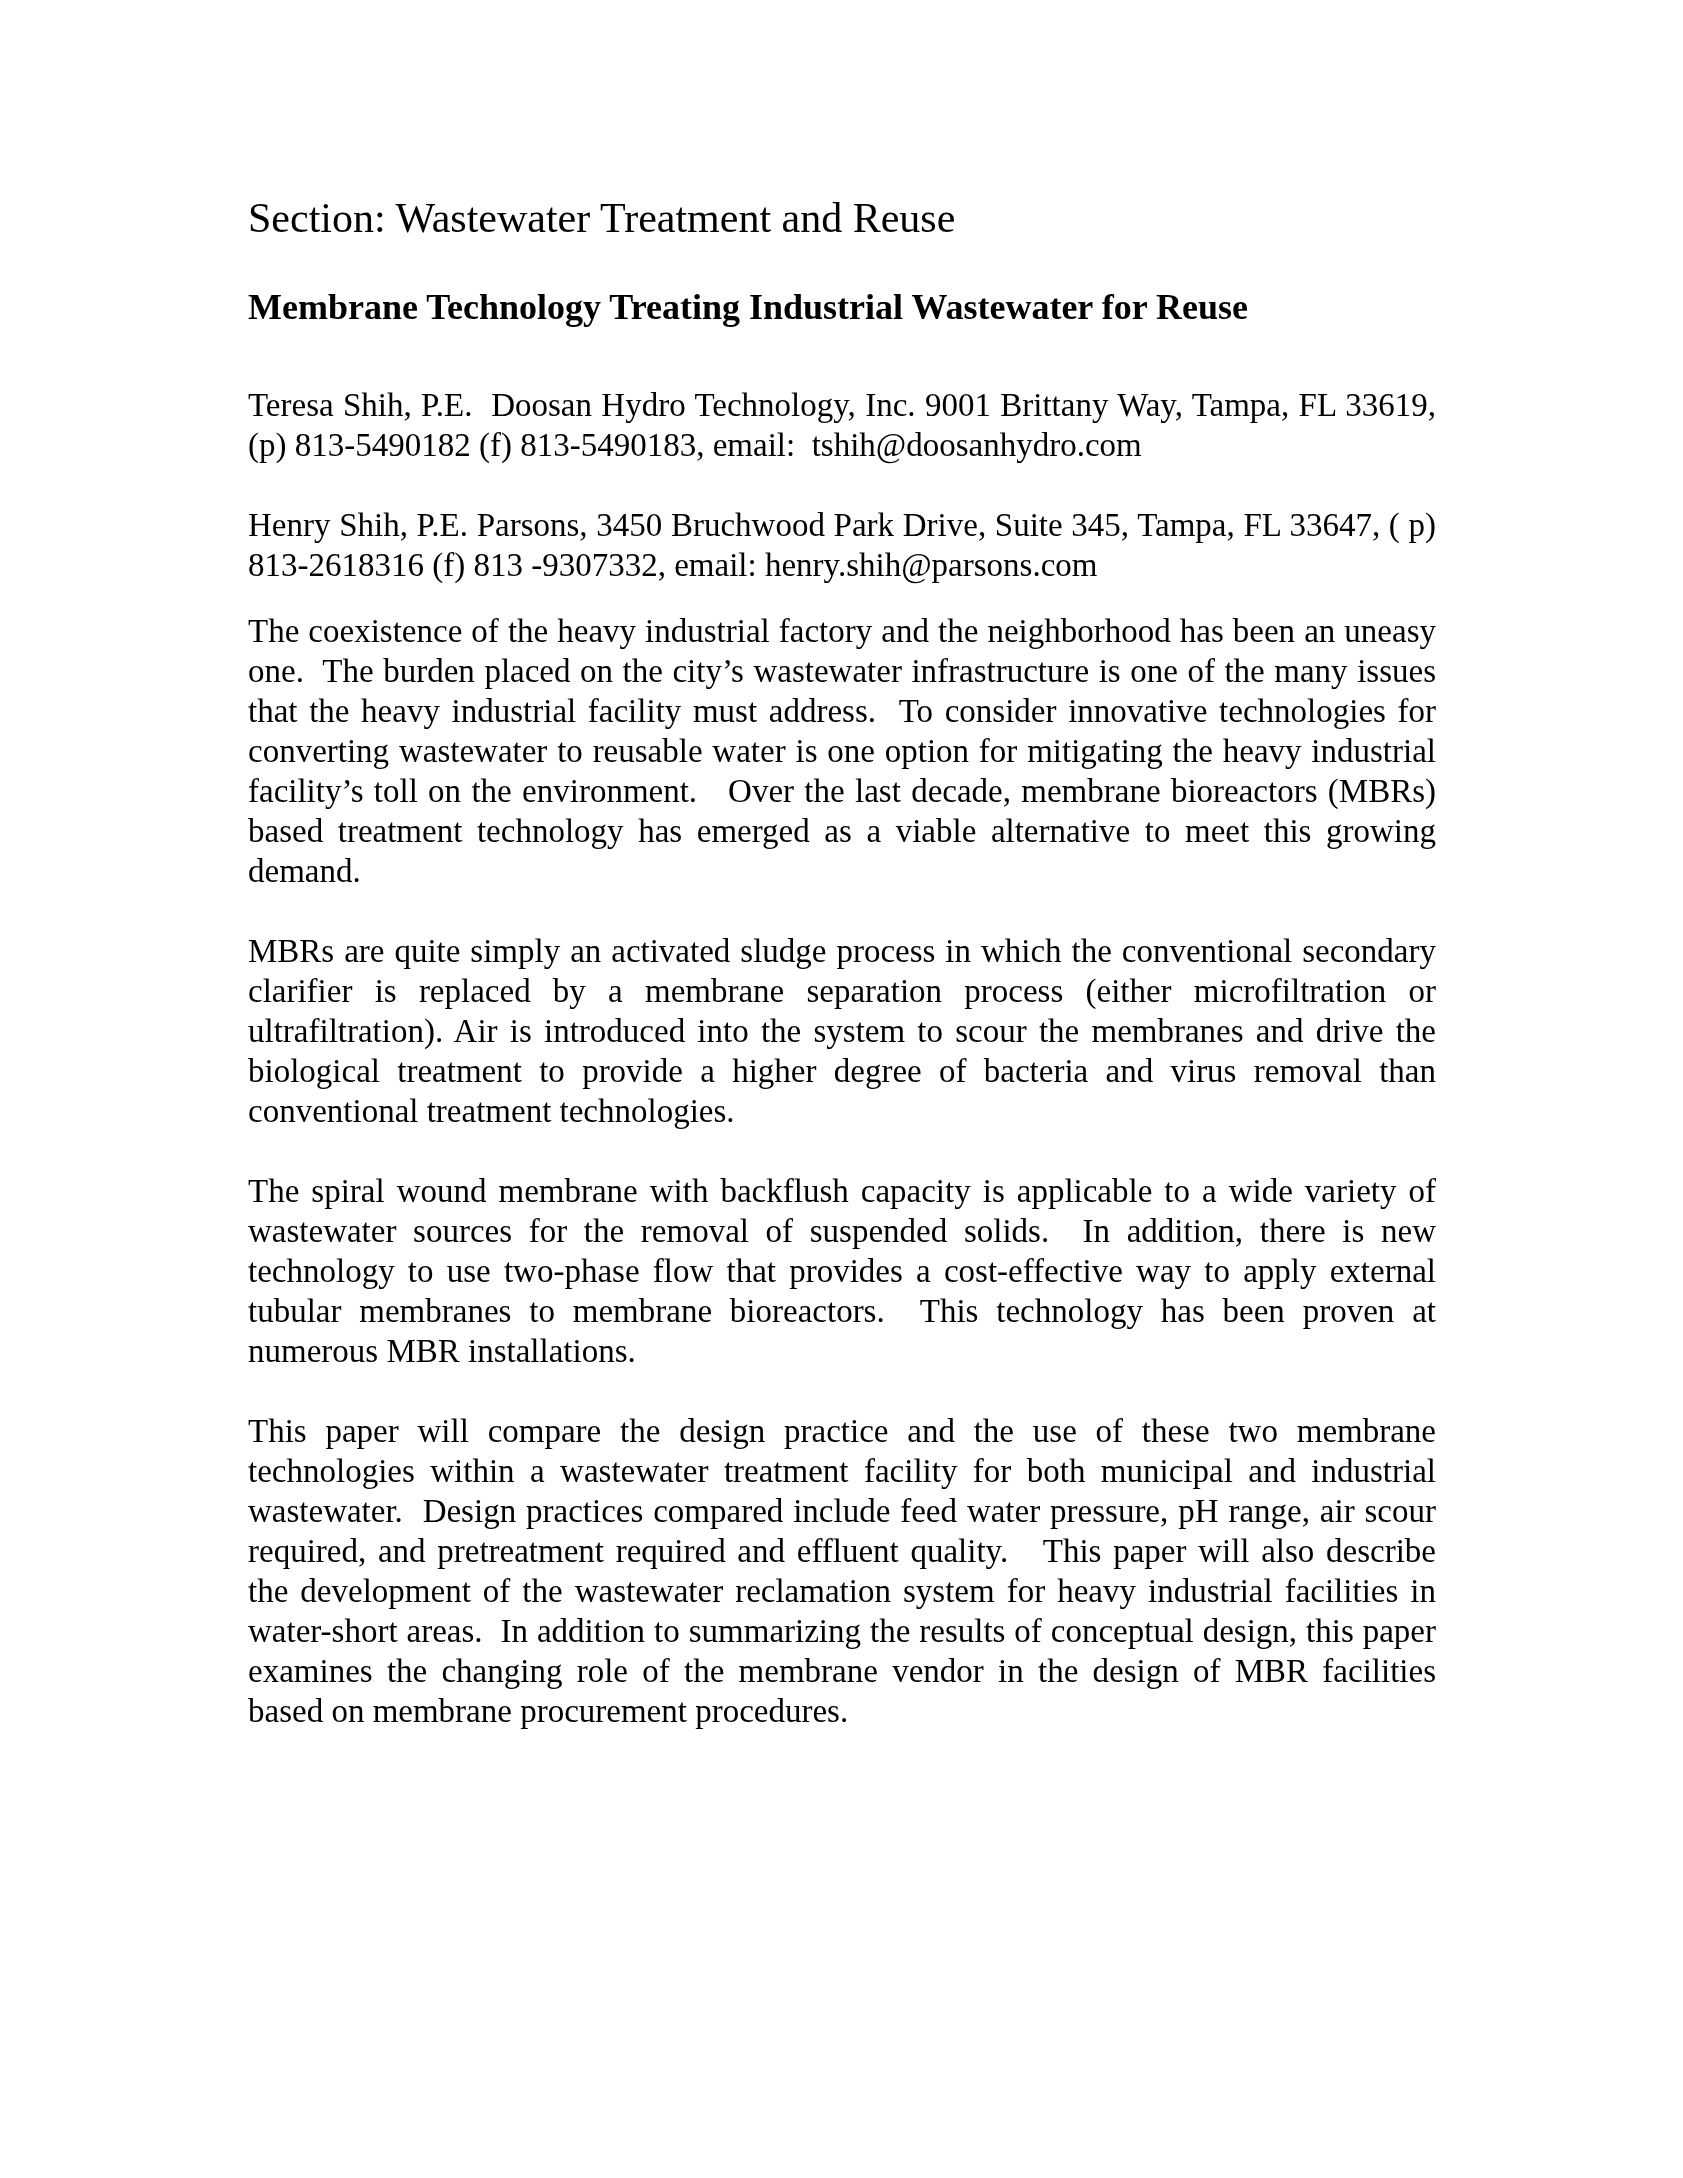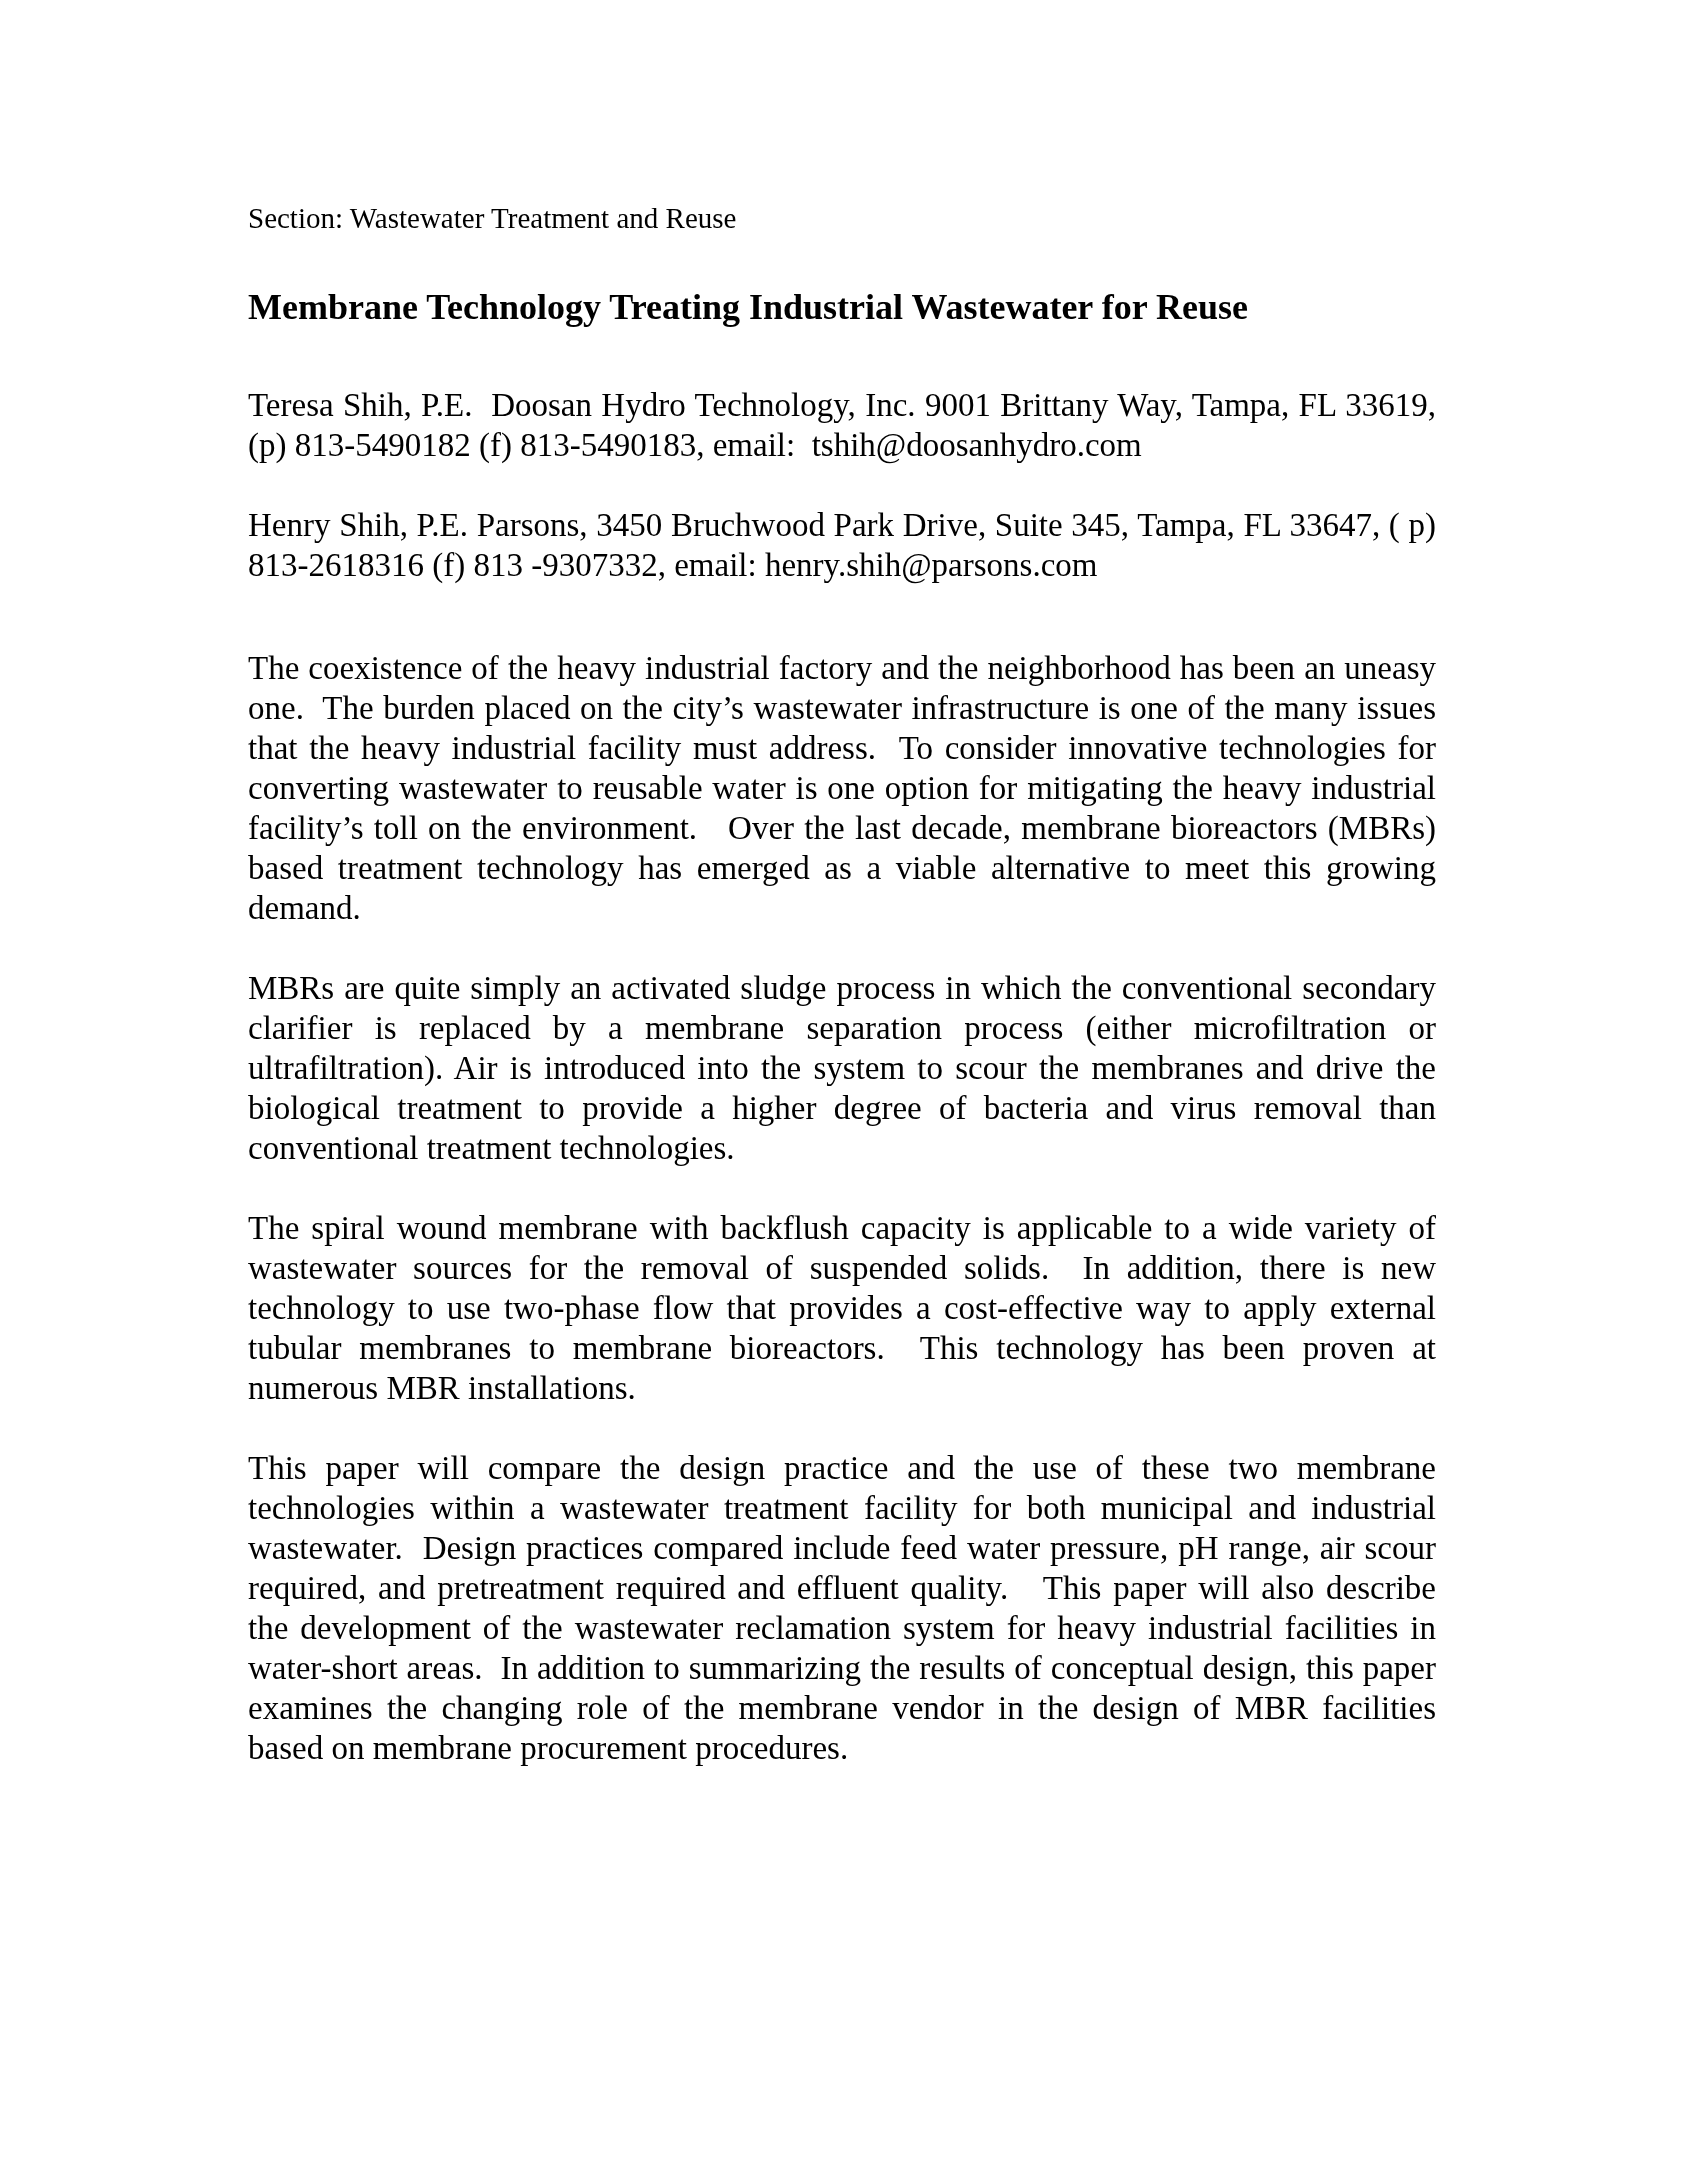--- a/index.html
+++ b/index.html
@@ -17,21 +17,21 @@
     color: #000000;
   }
   .content {
     position: absolute;
     left: 248px;
     top: 198px;
     width: 1188px;
   }
   .section-line {
     margin: 0;
-    font-size: 29px;
+    font-size: 42px;
     line-height: 40px;
     text-align: left;
     white-space: pre-wrap;
   }
   .title {
     margin: 46px 0 0 0;
     font-size: 36px;
     line-height: 46px;
     font-weight: bold;
     text-align: left;
@@ -49,21 +49,21 @@
     margin-top: 55px;
   }
   .body-para {
     margin: 40px 0 0 0;
     font-size: 33px;
     line-height: 40px;
     text-align: justify;
     white-space: pre-wrap;
   }
   .body-para.first {
-    margin-top: 63px;
+    margin-top: 26px;
   }
 </style>
 </head>
 <body>
 
 <div class="page">
   <div class="content">
     <p class="section-line">Section: Wastewater Treatment and Reuse</p>
 
     <h1 class="title">Membrane Technology Treating Industrial Wastewater for Reuse</h1>

